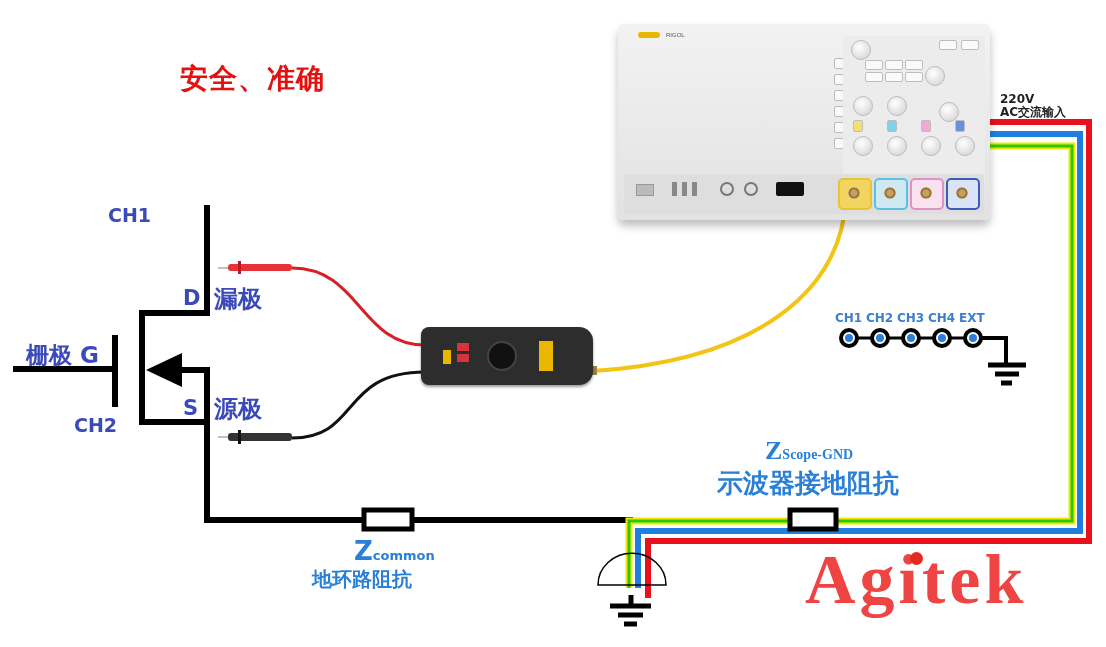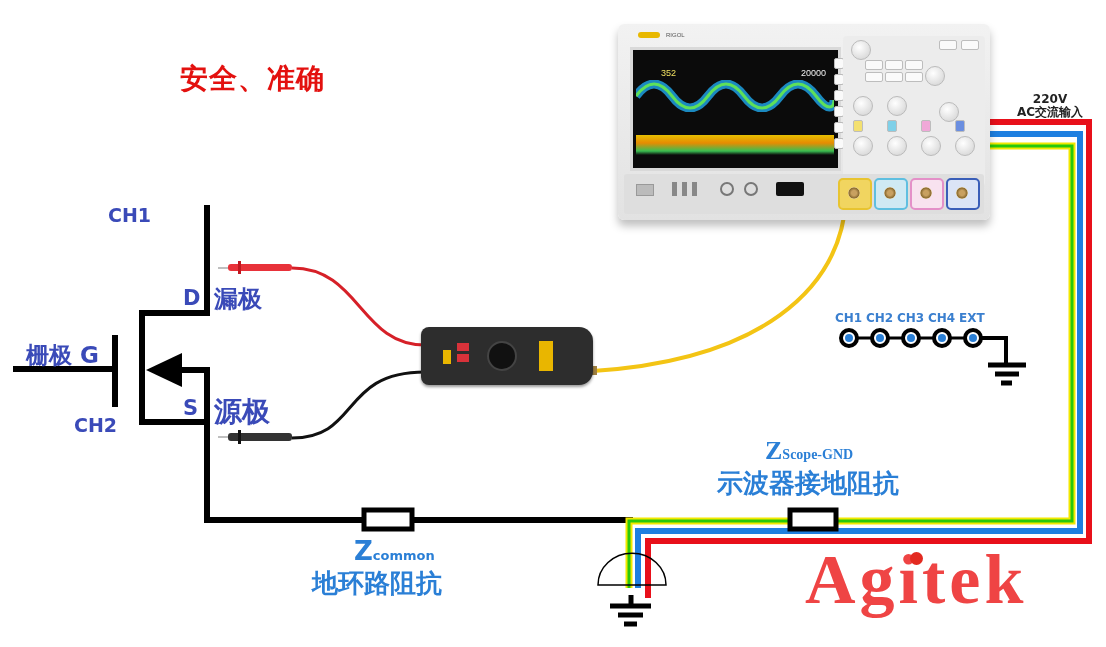--- a/index.html
+++ b/index.html
@@ -7,29 +7,29 @@
   .abs { position:absolute; }
   svg.base { position:absolute; left:0; top:0; }
   .title { left:180px; top:60px; color:#e3110f; font-size:28px; font-weight:bold; letter-spacing:1px; font-family:"DejaVu Sans", sans-serif; }
   .lbl-blue { color:#3a4ab8; font-weight:bold; font-family:"DejaVu Sans", sans-serif; }
   .lbl-cyan { color:#2a7fd6; font-weight:bold; font-family:"DejaVu Sans", sans-serif; }
   .ch1 { left:108px; top:204px; font-size:19px; }
   .ch2 { left:74px; top:414px; font-size:19px; }
   .dlbl { left:183px; top:286px; font-size:21px; }
   .slbl { left:183px; top:396px; font-size:21px; }
   .drain { left:214px; top:283px; font-size:24px; }
-  .source { left:214px; top:393px; font-size:28px; }
+  .source { left:214px; top:393px; font-size:24px; }
   .gate { left:26px; top:340px; font-size:23px; }
   .zc { left:354px; top:536px; font-size:26px; }
   .zc sub { font-size:13px; vertical-align:baseline; }
-  .zc-text { left:312px; top:566px; font-size:26px; }
+  .zc-text { left:312px; top:566px; font-size:20px; }
   .zs { left:765px; top:436px; font-size:26px;font-family:Liberation Serif, serif; }
   .zs sub { font-size:14px; vertical-align:baseline; }
   .zs-text { left:717px; top:466px; font-size:26px; }
-  .ac { left:1000px; top:93px; width:100px; text-align:center; font-size:12px; font-weight:bold; color:#222; line-height:13px; font-family:"DejaVu Sans", sans-serif; }
+  .ac { left:1000px; top:93px; width:100px; text-align:left; font-size:12px; font-weight:bold; color:#222; line-height:13px; font-family:"DejaVu Sans", sans-serif; }
   .chrow { left:835px; top:311px; font-size:12px; font-weight:bold; color:#3a7fcf; font-family:"DejaVu Sans", sans-serif; }
   .chrow span { display:inline-block; width:31px; }
   .logo { left:805px; top:540px; font-family:"Liberation Serif", "DejaVu Serif", serif; font-weight:bold; font-size:70px; color:#ef4444; letter-spacing:4px; }
   .logo-dot { left:910px; top:552px; width:13px; height:13px; border-radius:50%; background:#e32a20; }
   
   .scope { left:618px; top:24px; width:372px; height:196px; background:linear-gradient(#f2f2f2,#e2e2e2); border-radius:6px; box-shadow:0 6px 8px rgba(0,0,0,0.25); }
   .scope-screen { left:12px; top:23px; width:205px; height:118px; background:#0b0b0b; border:3px solid #d9d9d9; }
   .scope-brand { left:20px; top:8px; width:22px; height:6px; background:#e8b800; border-radius:3px; }
   .scope-model { left:48px; top:8px; font-size:6px; color:#555; }
   .wave-band { position:absolute; left:3px; top:30px; width:198px; height:32px; }
@@ -148,29 +148,20 @@
   <div>AC交流输入</div>
 </div>
 
 <div class="abs chrow">
   <span>CH1</span><span>CH2</span><span>CH3</span><span>CH4</span><span>EXT</span>
 </div>
 
 <div class="abs scope">
   <div class="abs scope-brand"></div>
   <div class="abs scope-model">RIGOL</div>
-  <div class="abs scope-screen">
-    <svg class="wave-band" viewBox="0 0 198 32">
-      <path d="M0,16 C12,0 24,0 36,16 S60,32 72,16 S96,0 108,16 S132,32 144,16 S168,0 180,16 S198,28 198,20" fill="none" stroke="#1ea0e0" stroke-width="9" opacity="0.85"></path>
-      <path d="M0,16 C12,0 24,0 36,16 S60,32 72,16 S96,0 108,16 S132,32 144,16 S168,0 180,16 S198,28 198,20" fill="none" stroke="#5ee05a" stroke-width="3"></path>
-    </svg>
-    <div class="spectrum"></div>
-    <div class="abs" style="left:28px;top:18px;font-size:9px;color:#f0e060;">352</div>
-    <div class="abs" style="left:168px;top:18px;font-size:9px;color:#f0f0f0;">20000</div>
-  </div>
   <div class="sidebtn" style="top:34px"></div>
   <div class="sidebtn" style="top:50px"></div>
   <div class="sidebtn" style="top:66px"></div>
   <div class="sidebtn" style="top:82px"></div>
   <div class="sidebtn" style="top:98px"></div>
   <div class="sidebtn" style="top:114px"></div>
   <div class="abs scope-panel">
     <div class="knob" style="left:8px;top:4px"></div>
     <div class="knob" style="left:82px;top:30px"></div>
     <div class="knob" style="left:10px;top:60px"></div>

